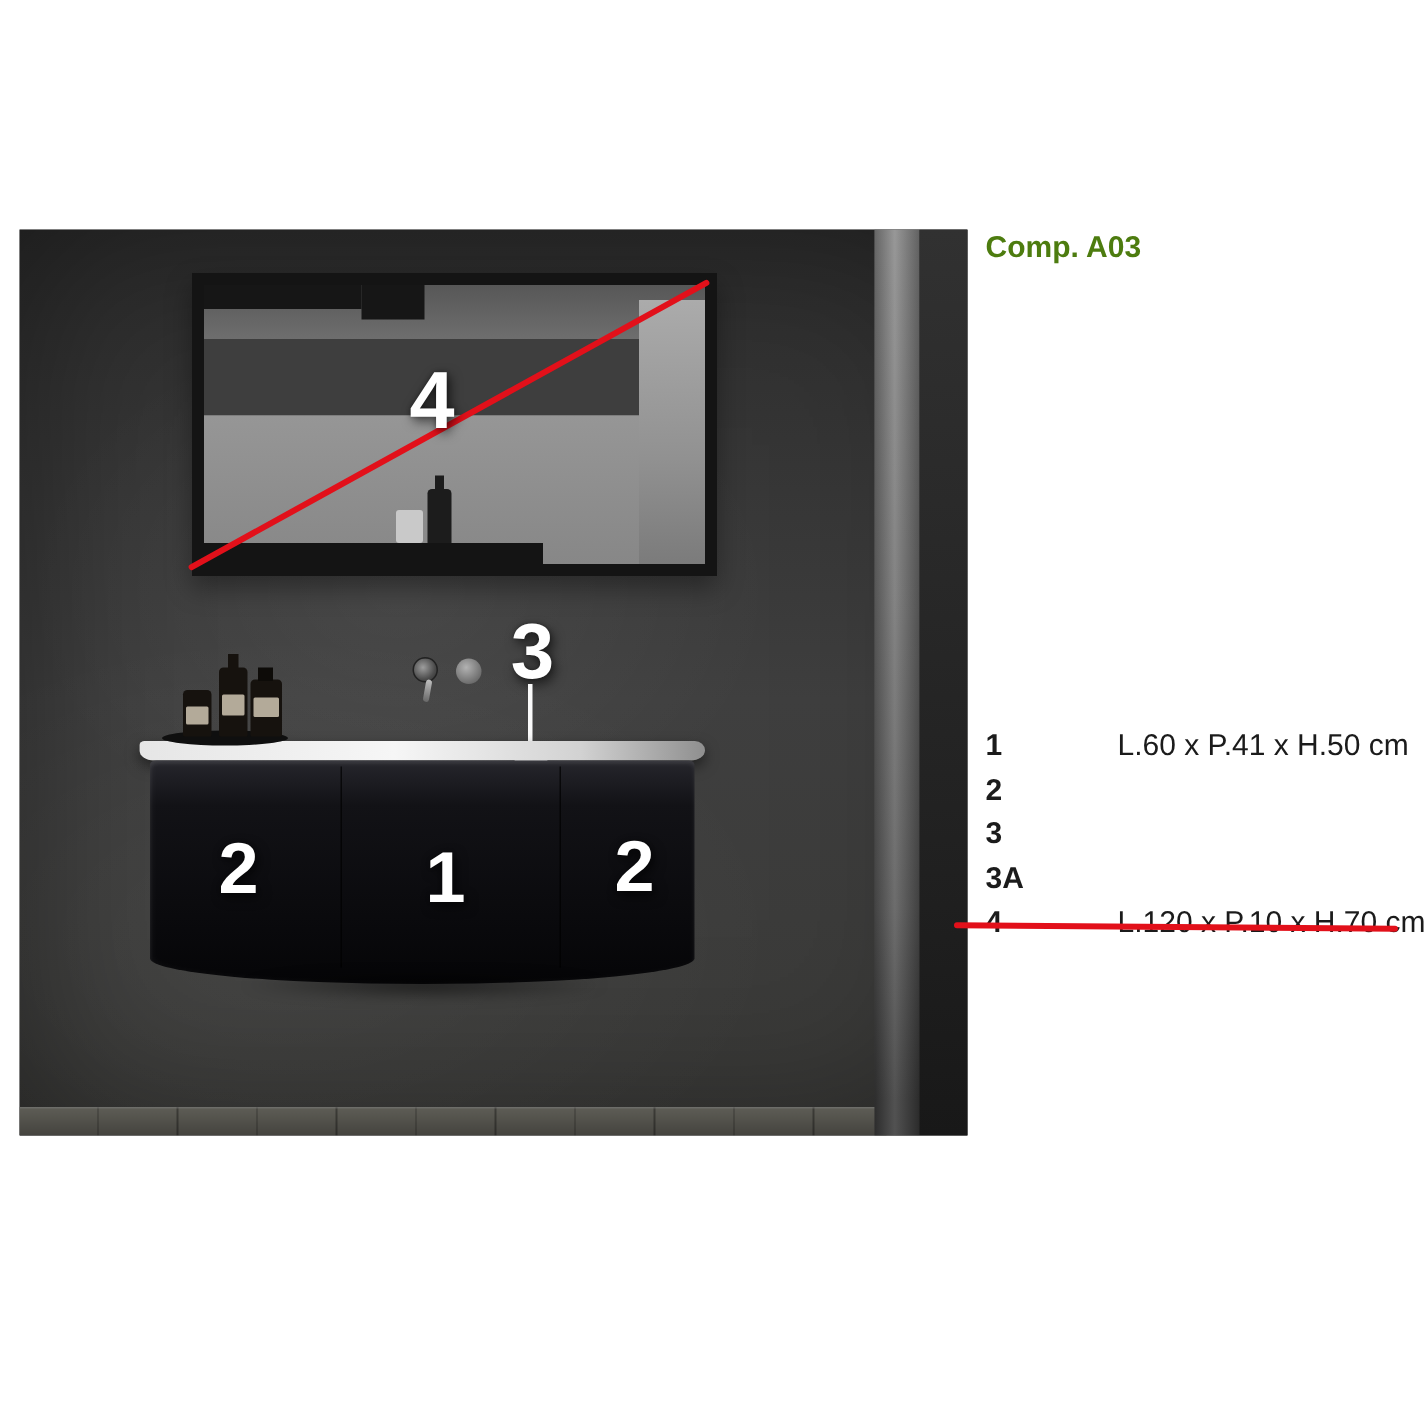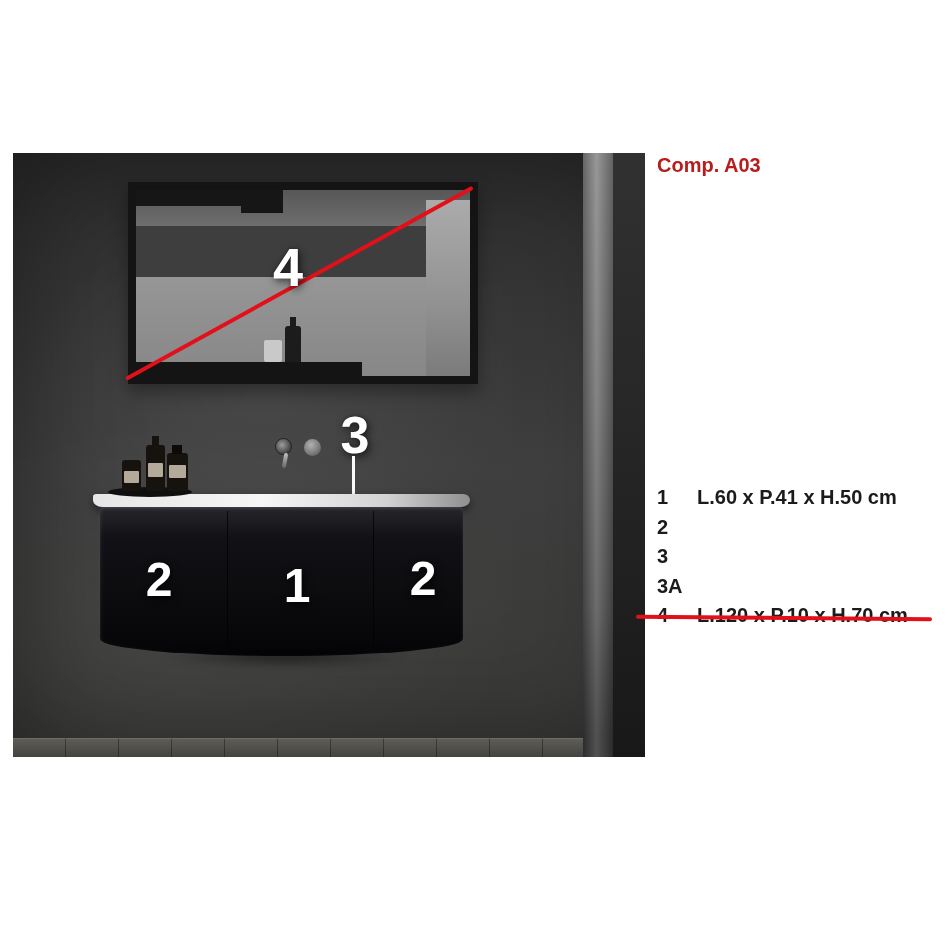--- a/index.html
+++ b/index.html
@@ -90,26 +90,26 @@
     background:linear-gradient(180deg,#26262c,#121216 20%,#0a0a0d 70%,#050507);
     border-radius:4px 4px 190px 190px / 3px 3px 18px 18px;
     box-shadow:inset 0 2px 3px rgba(255,255,255,0.10), inset 2px 0 5px rgba(255,255,255,0.04); }
   .seam { position:absolute; width:1px; height:134px; top:358px; background:rgba(0,0,0,0.7); }
   .seam-1 { left:214px; } .seam-2 { left:360px; }
   .cabinet-shadow { position:absolute; left:95px; top:496px; width:350px; height:26px;
     background:radial-gradient(ellipse 50% 55% at 50% 30%, rgba(0,0,0,0.55), rgba(0,0,0,0) 70%);
     filter:blur(4px); }
 
   
-  .spec-header { position:absolute; left:657px; top:151px; color:#b91c1c; font-size:20px;
+  .spec-header { position:absolute; left:657px; top:151px; color:#4d7c0f; font-size:20px;
     font-weight:bold; line-height:29px; white-space:nowrap; }
   .spec-list { position:absolute; left:657px; top:483px; color:#1b1b1b; font-size:20px; line-height:29.5px; }
   .spec-row { display:flex; white-space:nowrap; }
   .spec-num { width:40px; font-weight:bold; flex:0 0 40px; }
-  .spec-text { font-weight:bold; }
+  .spec-text { font-weight:normal;margin-left:48px; }
   .strike-line { position:absolute; left:636px; top:616px; width:296px; height:4px;
     border-radius:2px; transform:rotate(0.45deg); }
 </style>
 </head>
 <body>
 
 <div class="page">
 
   <div class="photo">
     <div class="wall"></div>

